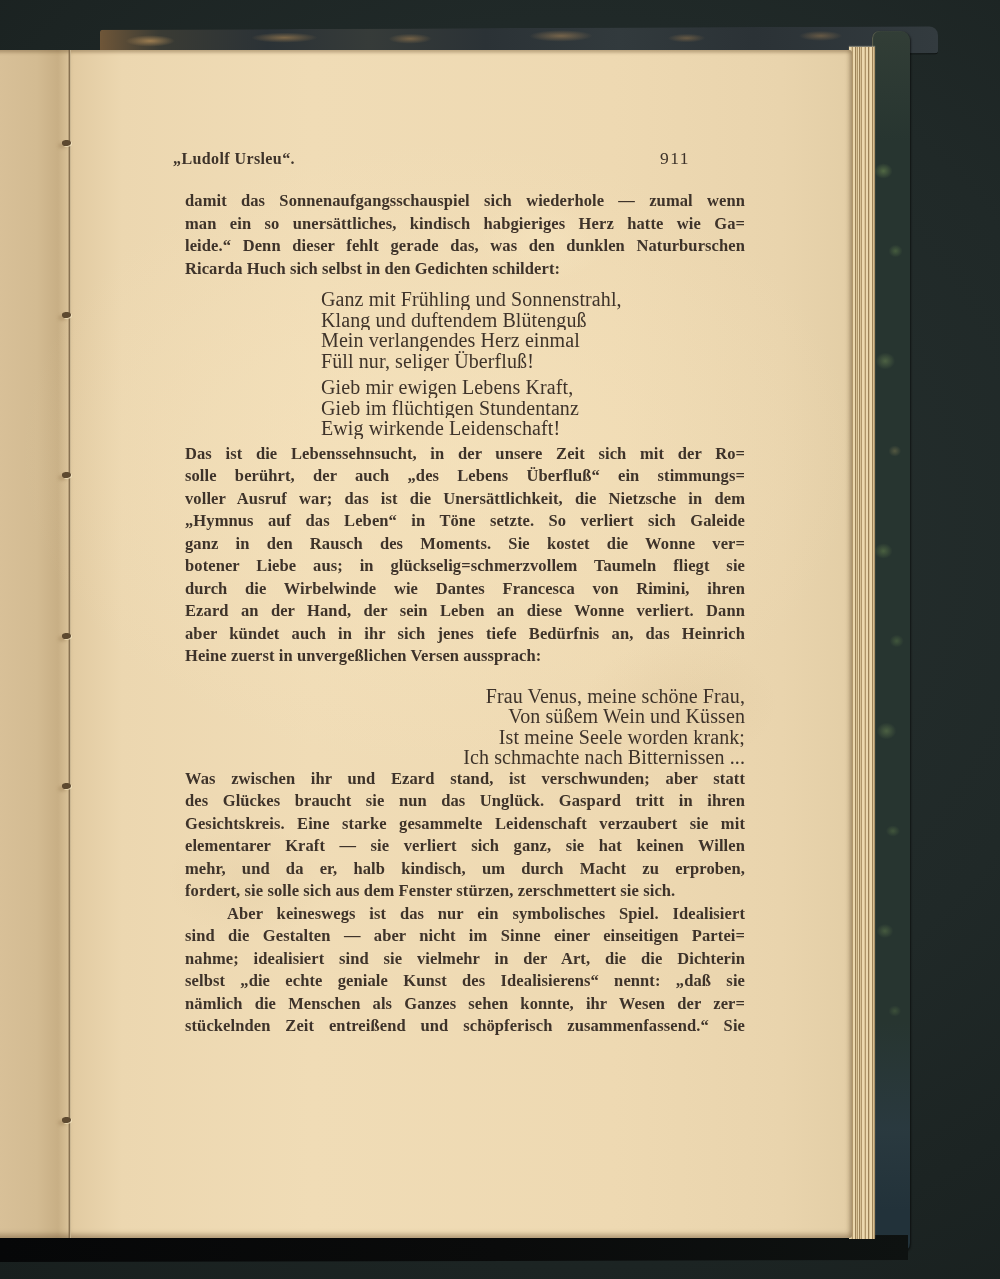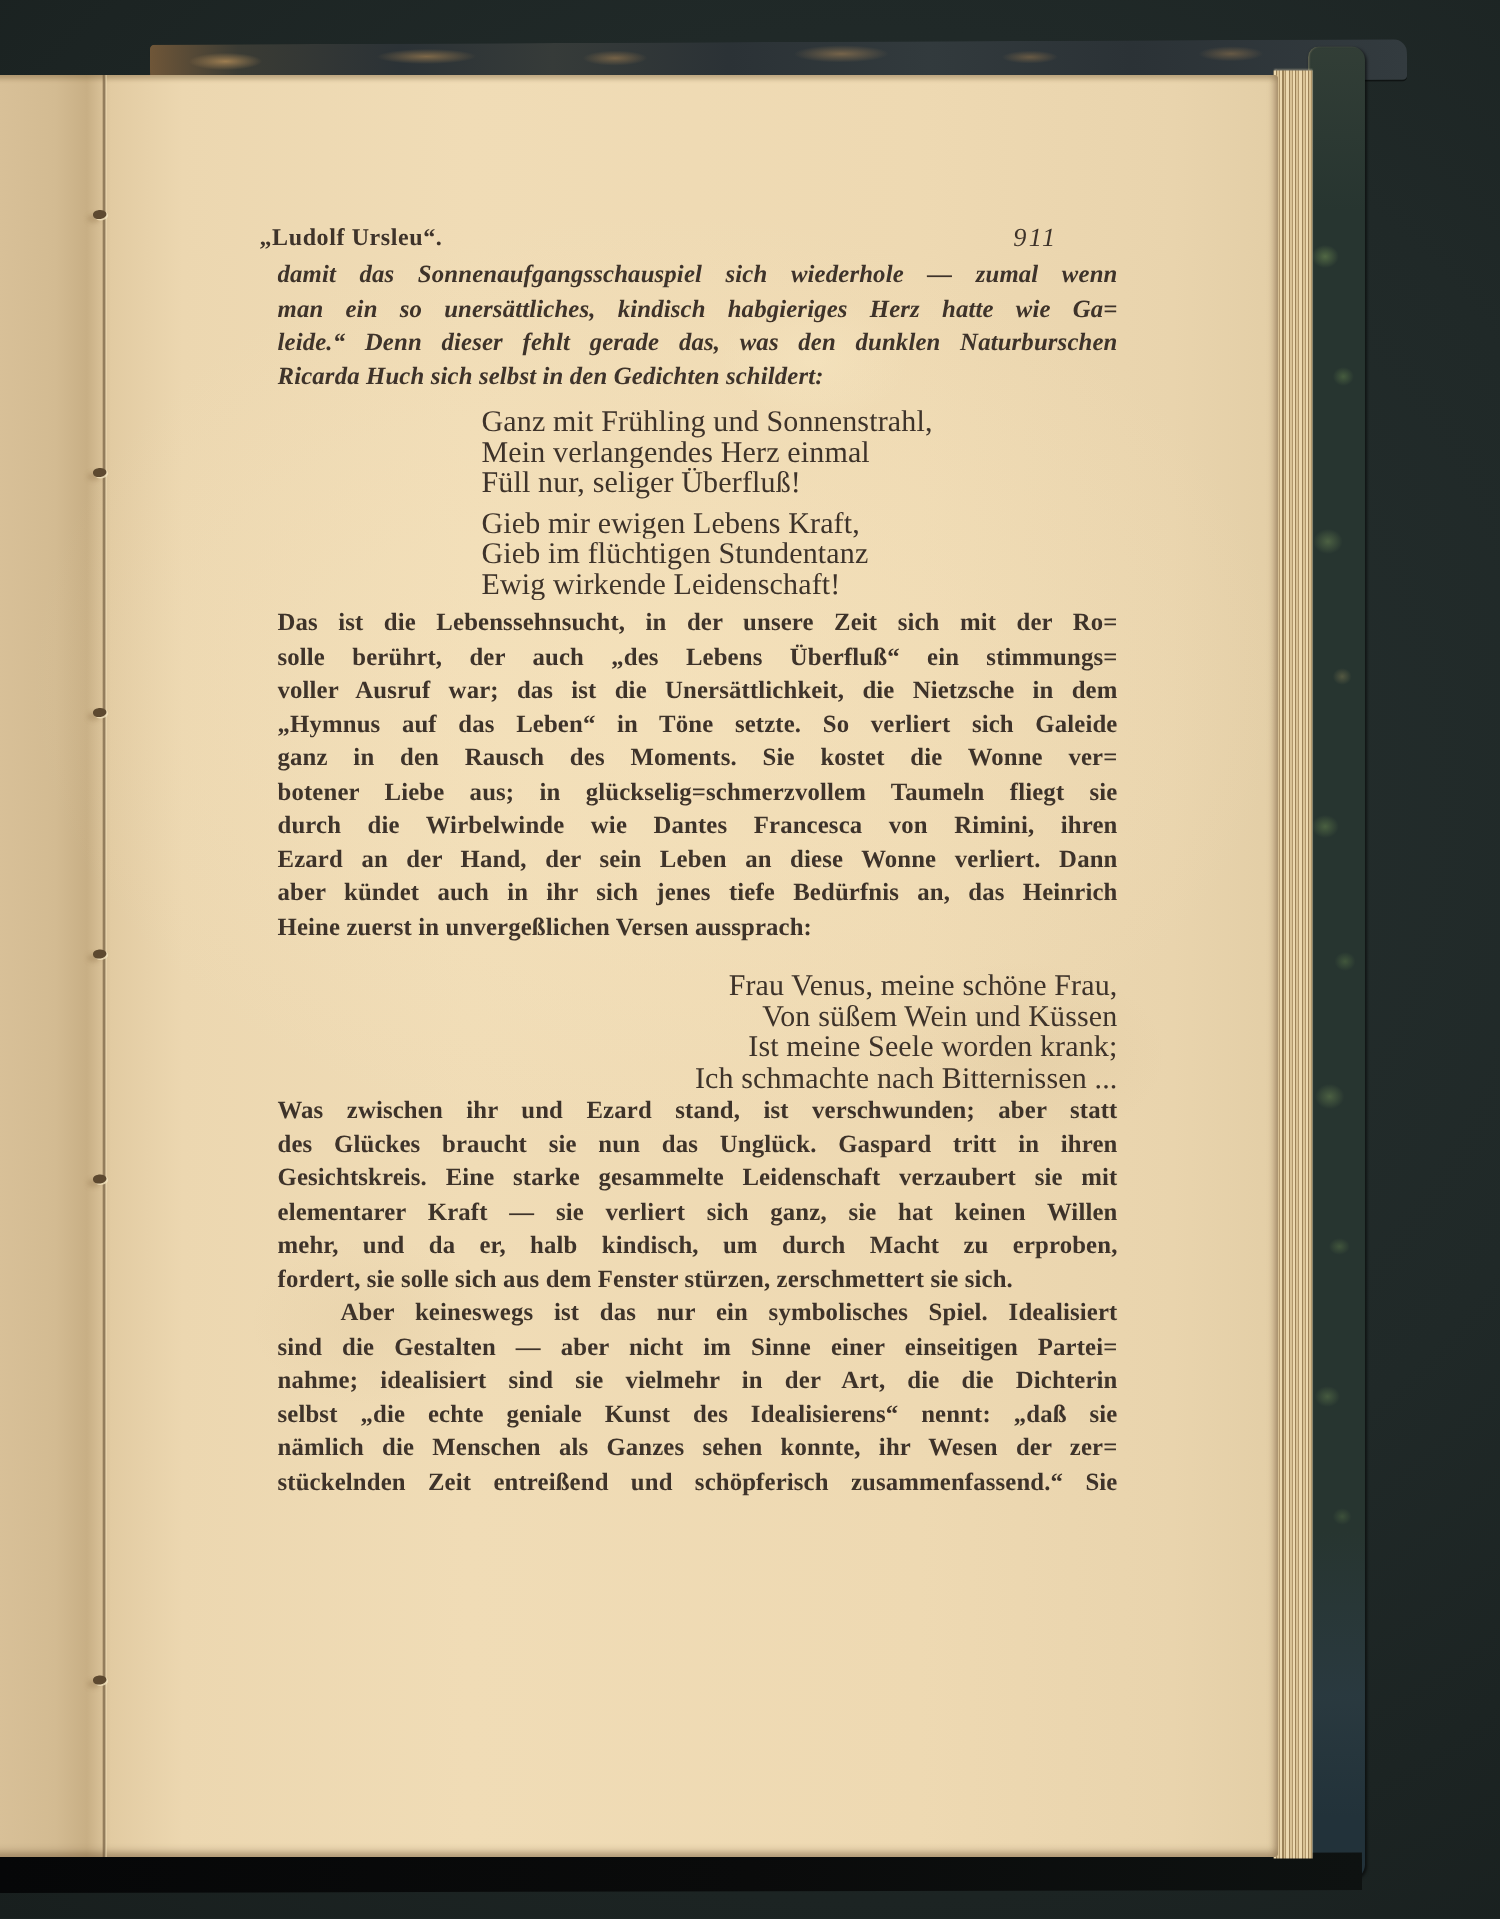--- a/index.html
+++ b/index.html
@@ -90,22 +90,22 @@
     position:absolute;left:193px;top:100px;width:560px;
     color:#3e332a;
   }
   .header{position:relative;height:22px;}
   .htitle{
     position:absolute;left:12px;right:0;text-align:left;
     transform:translateX(-24px);
     font-weight:bold;font-size:16px;letter-spacing:.4px;
   }
   .pagenum{
-    position:absolute;right:40px;top:-2px;
-    font-size:17.5px;letter-spacing:1.5px;font-style:italic;
+    position:absolute;right:55px;top:-2px;
+    font-size:17.5px;letter-spacing:1.5px;
   }
   .pline{
     font-weight:bold;font-size:16.5px;line-height:22.5px;height:22.5px;
     overflow:hidden;text-align:justify;text-align-last:justify;
     letter-spacing:.1px;
   }
   .pline.last{text-align-last:left;}
   .pline.ind{text-indent:42px;}
   .vline{
     font-weight:normal;font-size:20px;line-height:20.5px;height:20.5px;
@@ -130,28 +130,29 @@
     <div class="stitch" style="top:583px"></div>
     <div class="stitch" style="top:733px"></div>
     <div class="stitch" style="top:1067px"></div>
 
     <div class="text-col">
       <div class="header">
         <span class="htitle">„Ludolf Ursleu“.</span>
         <span class="pagenum">911</span>
       </div>
       <div id="blocks">
-          <div class="block paragraph" style=" font-style: italic;">
+          <div class="block paragraph" style="margin-top: 18px;">
             <div class="pline">damit das Sonnenaufgangsschauspiel sich wiederhole — zumal wenn</div>
             <div class="pline">man ein so unersättliches, kindisch habgieriges Herz hatte wie Ga=</div>
             <div class="pline">leide.“ Denn dieser fehlt gerade das, was den dunklen Naturburschen</div>
             <div class="pline last">Ricarda Huch sich selbst in den Gedichten schildert:</div>
           </div>
           <div class="block verse" style="margin-top: 9px;">
             <div class="vline">Ganz mit Frühling und Sonnenstrahl,</div>
+            <div class="vline">Klang und duftendem Blütenguß</div>
             <div class="vline">Mein verlangendes Herz einmal</div>
             <div class="vline">Füll nur, seliger Überfluß!</div>
           </div>
           <div class="block verse" style="margin-top: 6px;">
             <div class="vline">Gieb mir ewigen Lebens Kraft,</div>
             <div class="vline">Gieb im flüchtigen Stundentanz</div>
             <div class="vline">Ewig wirkende Leidenschaft!</div>
           </div>
           <div class="block paragraph" style="margin-top: 4px;">
             <div class="pline">Das ist die Lebenssehnsucht, in der unsere Zeit sich mit der Ro=</div>

